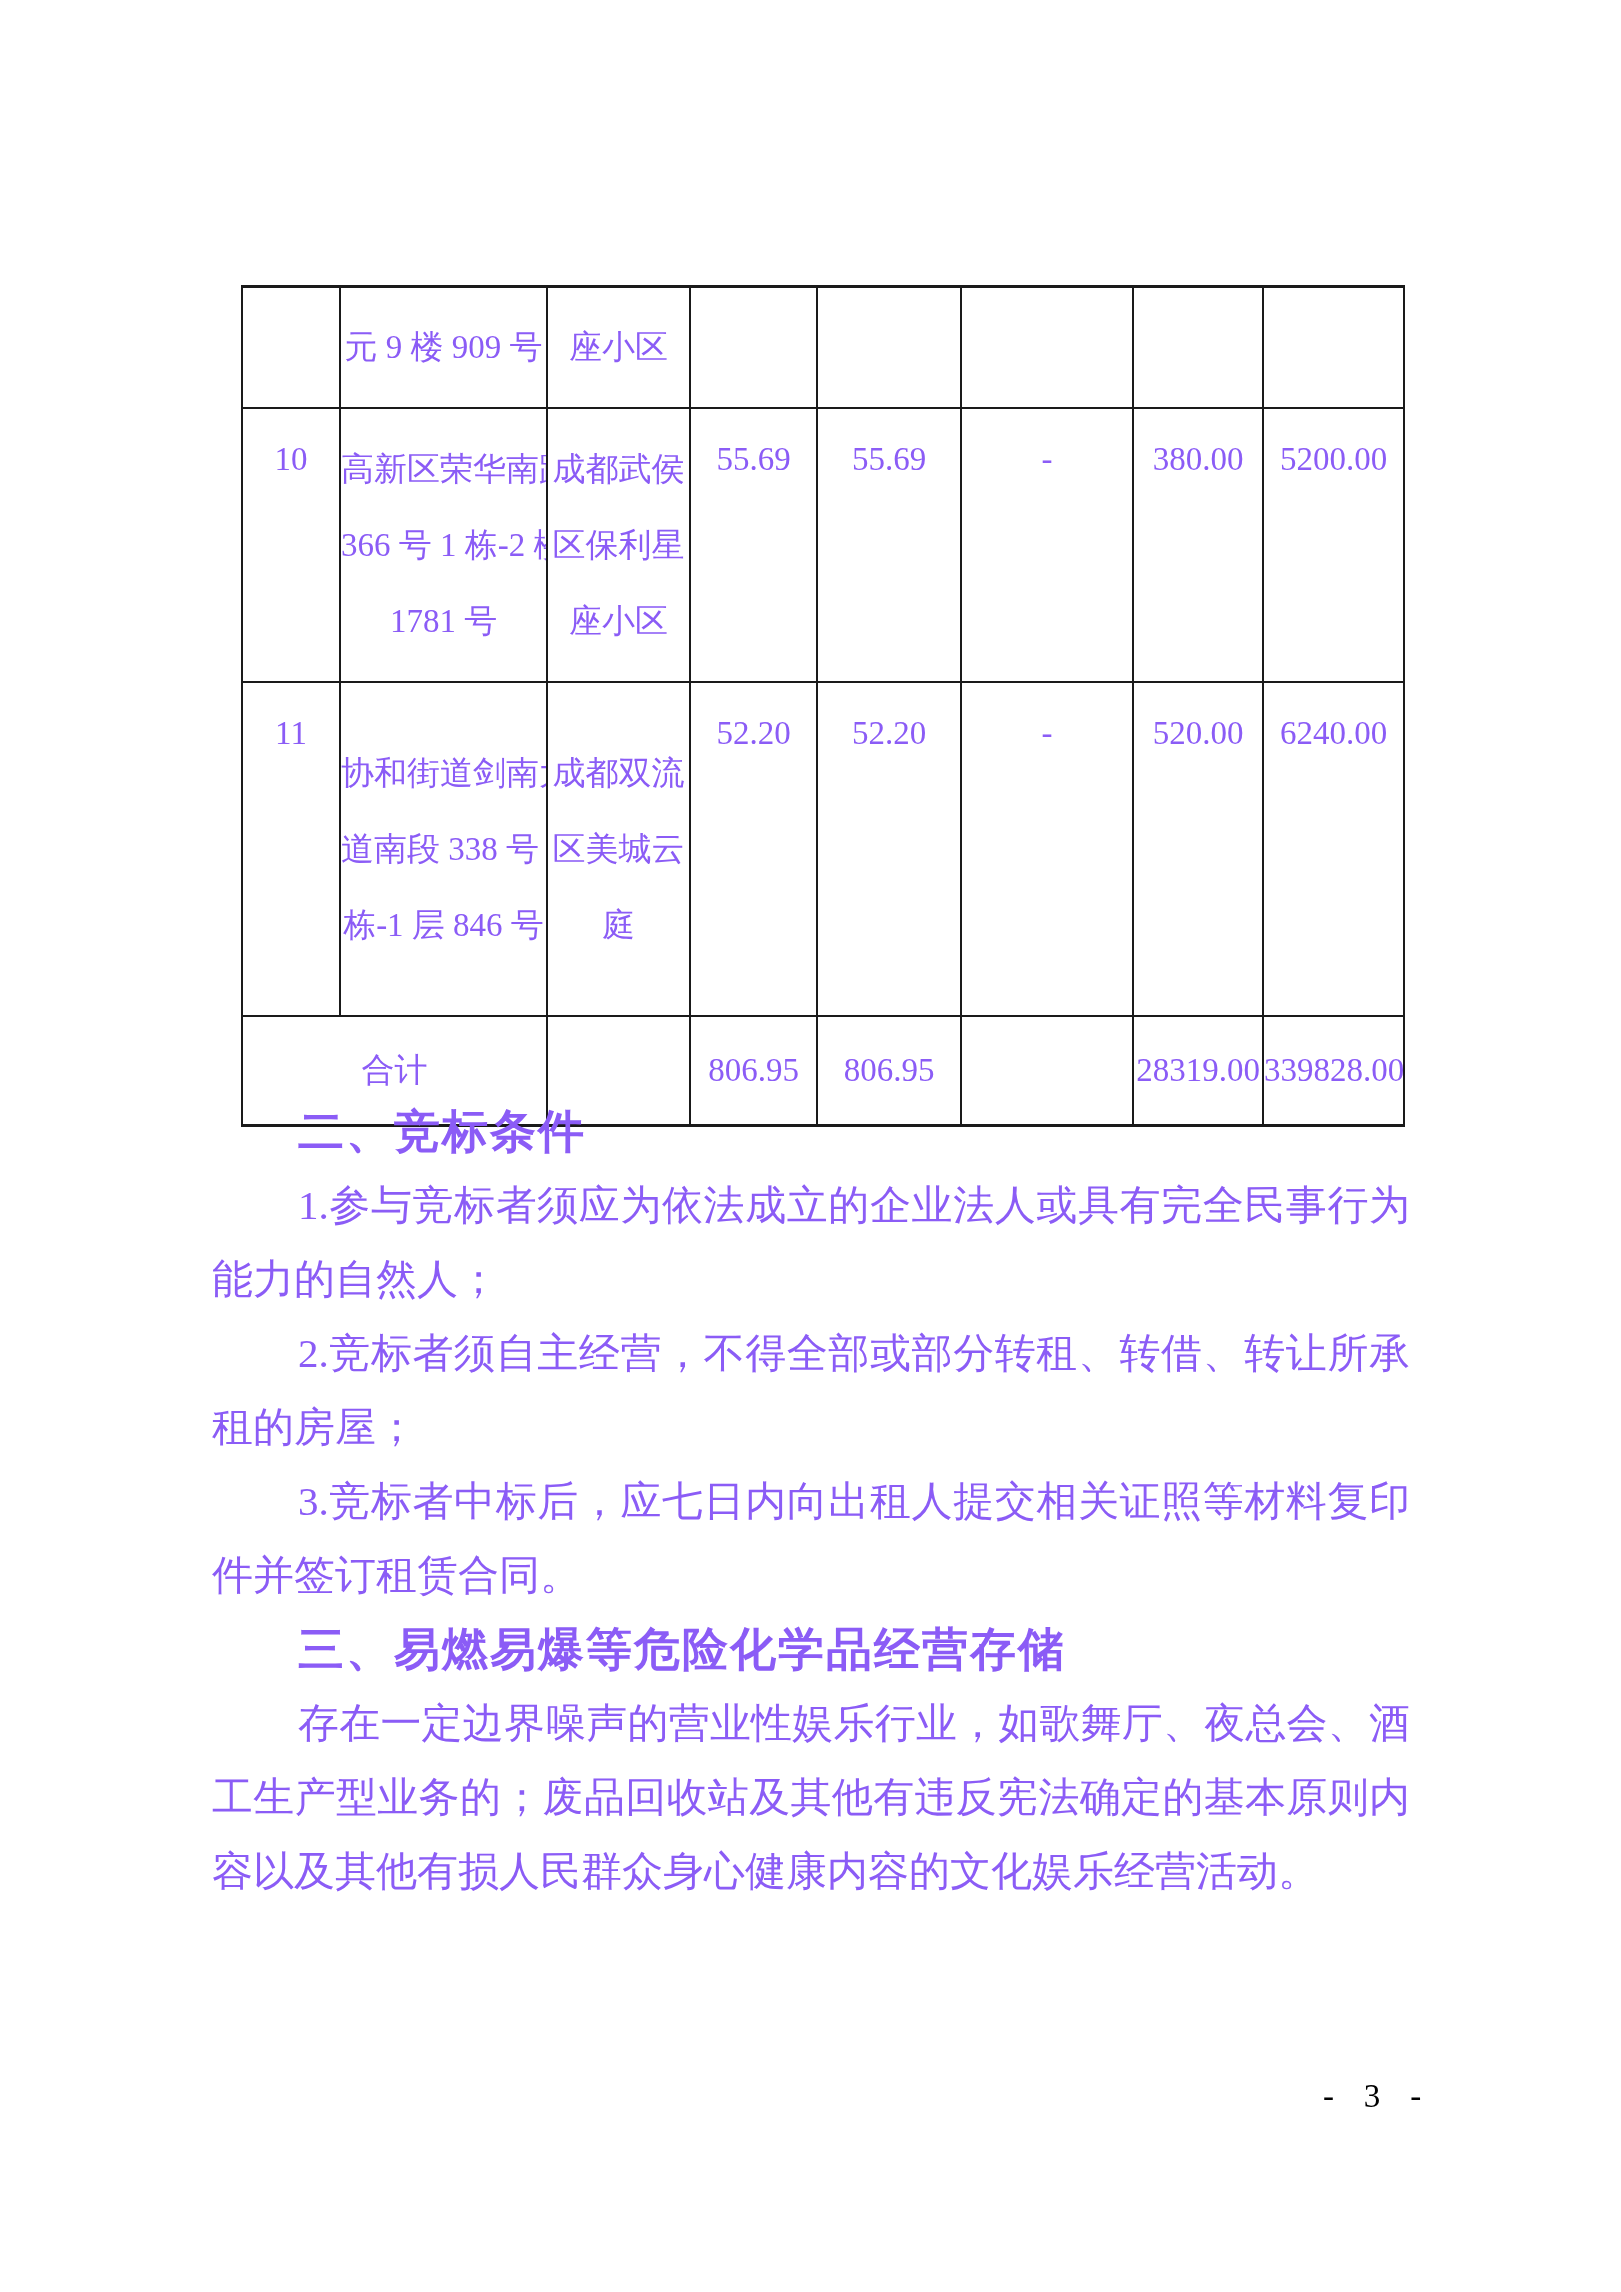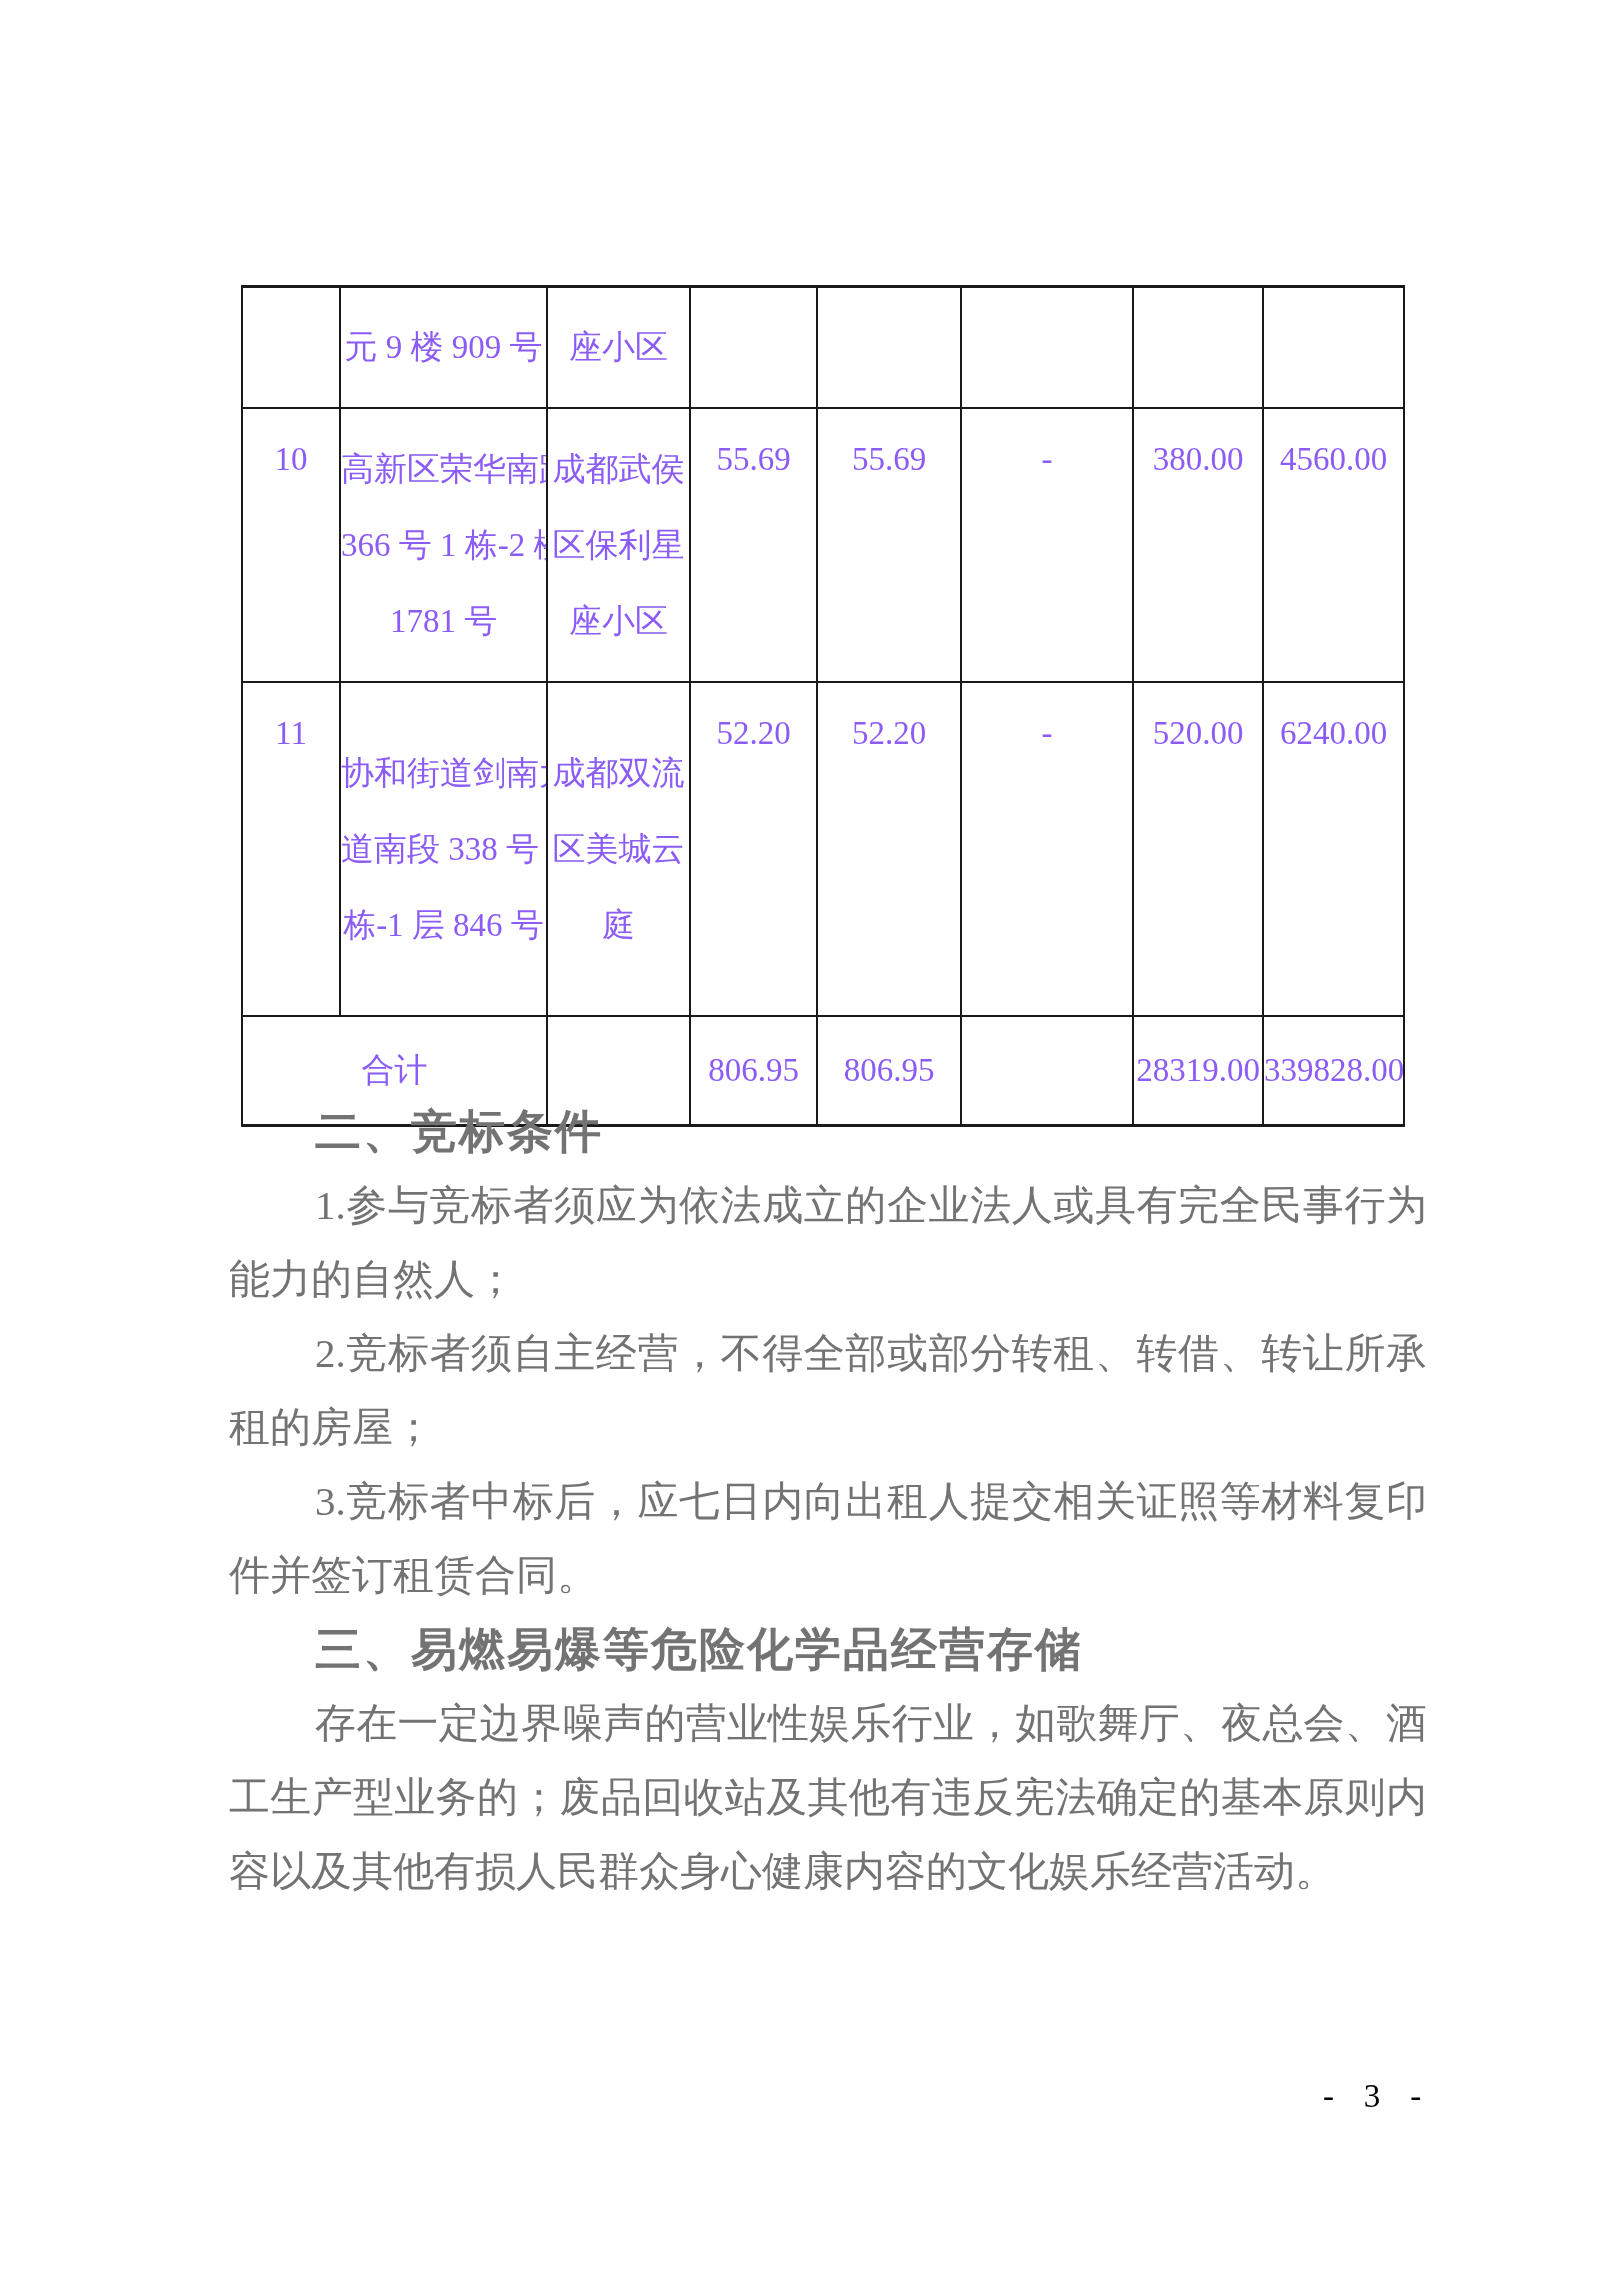--- a/index.html
+++ b/index.html
@@ -54,25 +54,25 @@
   td.num-top {
     vertical-align: top;
     padding-top: 12.7px;
     line-height: 76px;
     font-family: Liberation Serif, serif;
   }
 
   
   .content {
     position: absolute;
-    left: 229px;
+    left: 212px;
     top: 1094px;
     width: 1198px;
     font-size: 41px;
-    color: #737373;
+    color: #8b5cf6;
   }
   .ln {
     height: 74px;
     line-height: 74px;
     white-space: nowrap;
   }
   .ln.ind { padding-left: 86px; }
   .ln.stretch {
     white-space: normal;
     text-align: justify;
@@ -137,21 +137,21 @@
         </td>
         <td class="addr-cell">
           <div class="cell-line">成都武侯</div>
           <div class="cell-line">区保利星</div>
           <div class="cell-line">座小区</div>
         </td>
         <td class="num-top">55.69</td>
         <td class="num-top">55.69</td>
         <td class="num-top">-</td>
         <td class="num-top">380.00</td>
-        <td class="num-top">4560.00</td>
+        <td class="num-top">5200.00</td>
       </tr>
 
       <tr class="row-main2">
         <td class="num-top">11</td>
         <td class="addr-cell">
           <div class="cell-line">协和街道剑南大</div>
           <div class="cell-line">道南段 338 号 7</div>
           <div class="cell-line">栋-1 层 846 号</div>
         </td>
         <td class="addr-cell">

